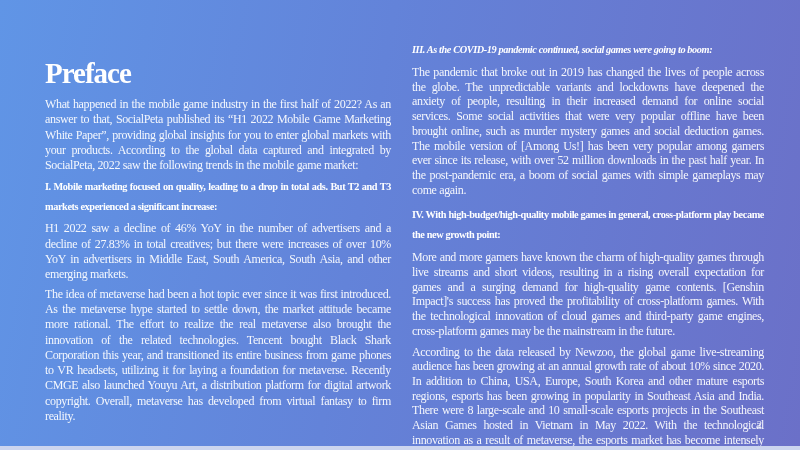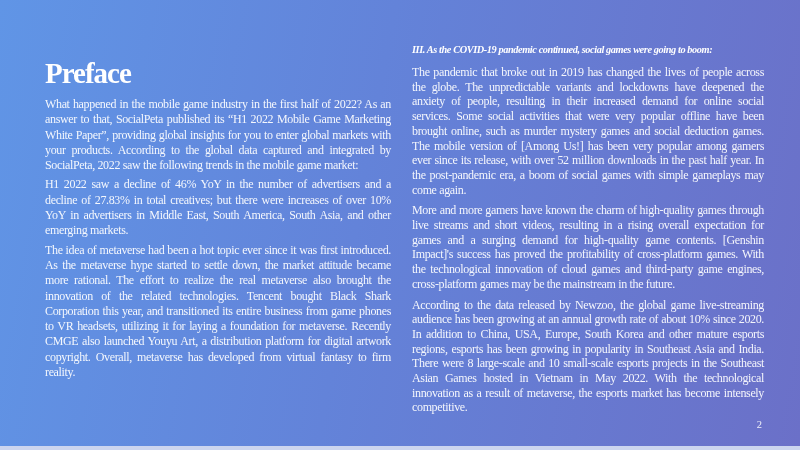--- a/index.html
+++ b/index.html
@@ -57,29 +57,31 @@
 </head>
 <body>
 
 <div class="page">
 
   <div class="col col-left">
     <h1 class="title">Preface</h1>
 
     <p class="body-para">What happened in the mobile game industry in the first half of 2022? As an answer to that, SocialPeta published its “H1 2022 Mobile Game Marketing White Paper”, providing global insights for you to enter global markets with your products. According to the global data captured and integrated by SocialPeta, 2022 saw the following trends in the mobile game market:</p>
 
+    <h3 class="sec-heading">I. Mobile marketing focused on quality, leading to a drop in total ads. But T2 and T3 markets experienced a significant increase:</h3>
     <p class="body-para">H1 2022 saw a decline of 46% YoY in the number of advertisers and a decline of 27.83% in total creatives; but there were increases of over 10% YoY in advertisers in Middle East, South America, South Asia, and other emerging markets.</p>
 
     <p class="body-para">The idea of metaverse had been a hot topic ever since it was first introduced. As the metaverse hype started to settle down, the market attitude became more rational. The effort to realize the real metaverse also brought the innovation of the related technologies. Tencent bought Black Shark Corporation this year, and transitioned its entire business from game phones to VR headsets, utilizing it for laying a foundation for metaverse. Recently CMGE also launched Youyu Art, a distribution platform for digital artwork copyright. Overall, metaverse has developed from virtual fantasy to firm reality.</p>
   </div>
 
   <div class="col col-right">
     <h3 class="sec-heading">III. As the COVID-19 pandemic continued, social games were going to boom:</h3>
     <p class="body-para">The pandemic that broke out in 2019 has changed the lives of people across the globe. The unpredictable variants and lockdowns have deepened the anxiety of people, resulting in their increased demand for online social services. Some social activities that were very popular offline have been brought online, such as murder mystery games and social deduction games. The mobile version of [Among Us!] has been very popular among gamers ever since its release, with over 52 million downloads in the past half year. In the post-pandemic era, a boom of social games with simple gameplays may come again.</p>
 
+    <h3 class="sec-heading">IV. With high-budget/high-quality mobile games in general, cross-platform play became the new growth point:</h3>
     <p class="body-para">More and more gamers have known the charm of high-quality games through live streams and short videos, resulting in a rising overall expectation for games and a surging demand for high-quality game contents. [Genshin Impact]'s success has proved the profitability of cross-platform games. With the technological innovation of cloud games and third-party game engines, cross-platform games may be the mainstream in the future.</p>
 
     <p class="body-para">According to the data released by Newzoo, the global game live-streaming audience has been growing at an annual growth rate of about 10% since 2020. In addition to China, USA, Europe, South Korea and other mature esports regions, esports has been growing in popularity in Southeast Asia and India. There were 8 large-scale and 10 small-scale esports projects in the Southeast Asian Games hosted in Vietnam in May 2022. With the technological innovation as a result of metaverse, the esports market has become intensely competitive.</p>
 
   </div>
 
   <div class="page-number">2</div>
 
   <div class="bottom-strip"></div>
 </div>

